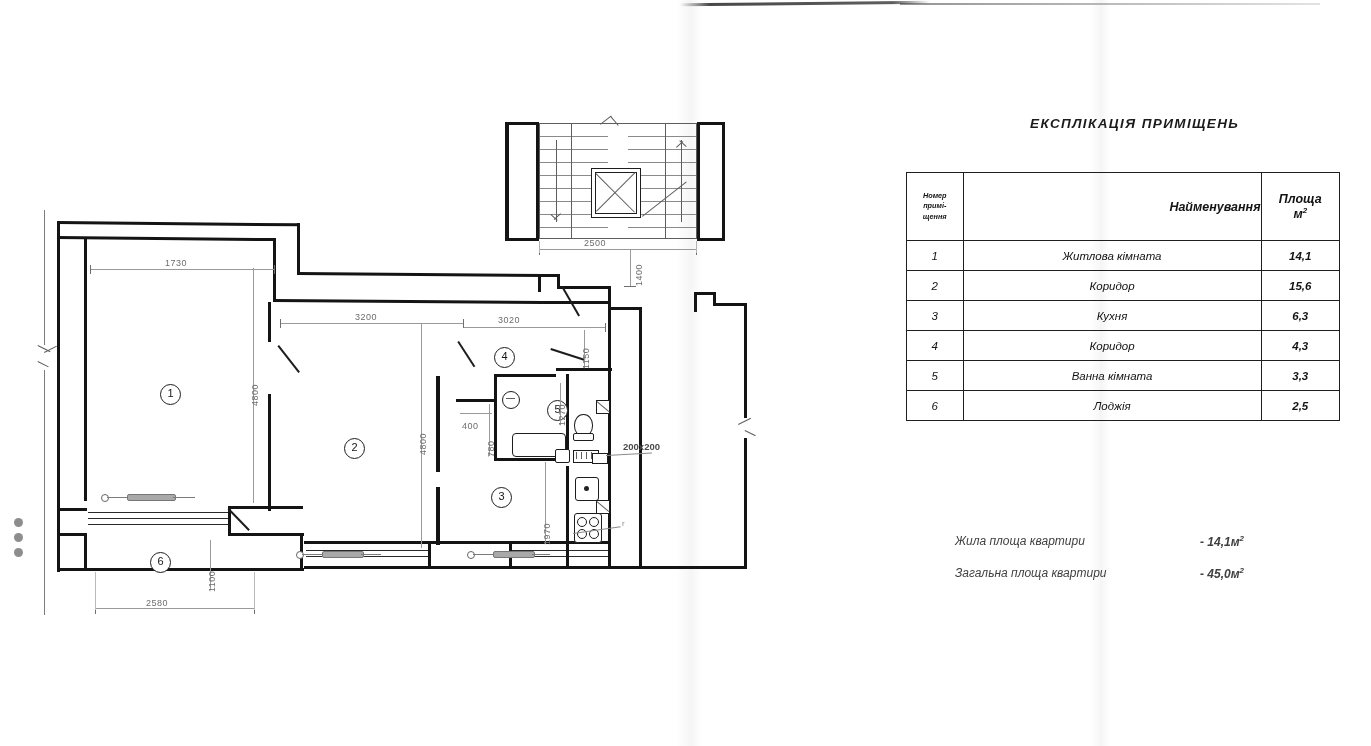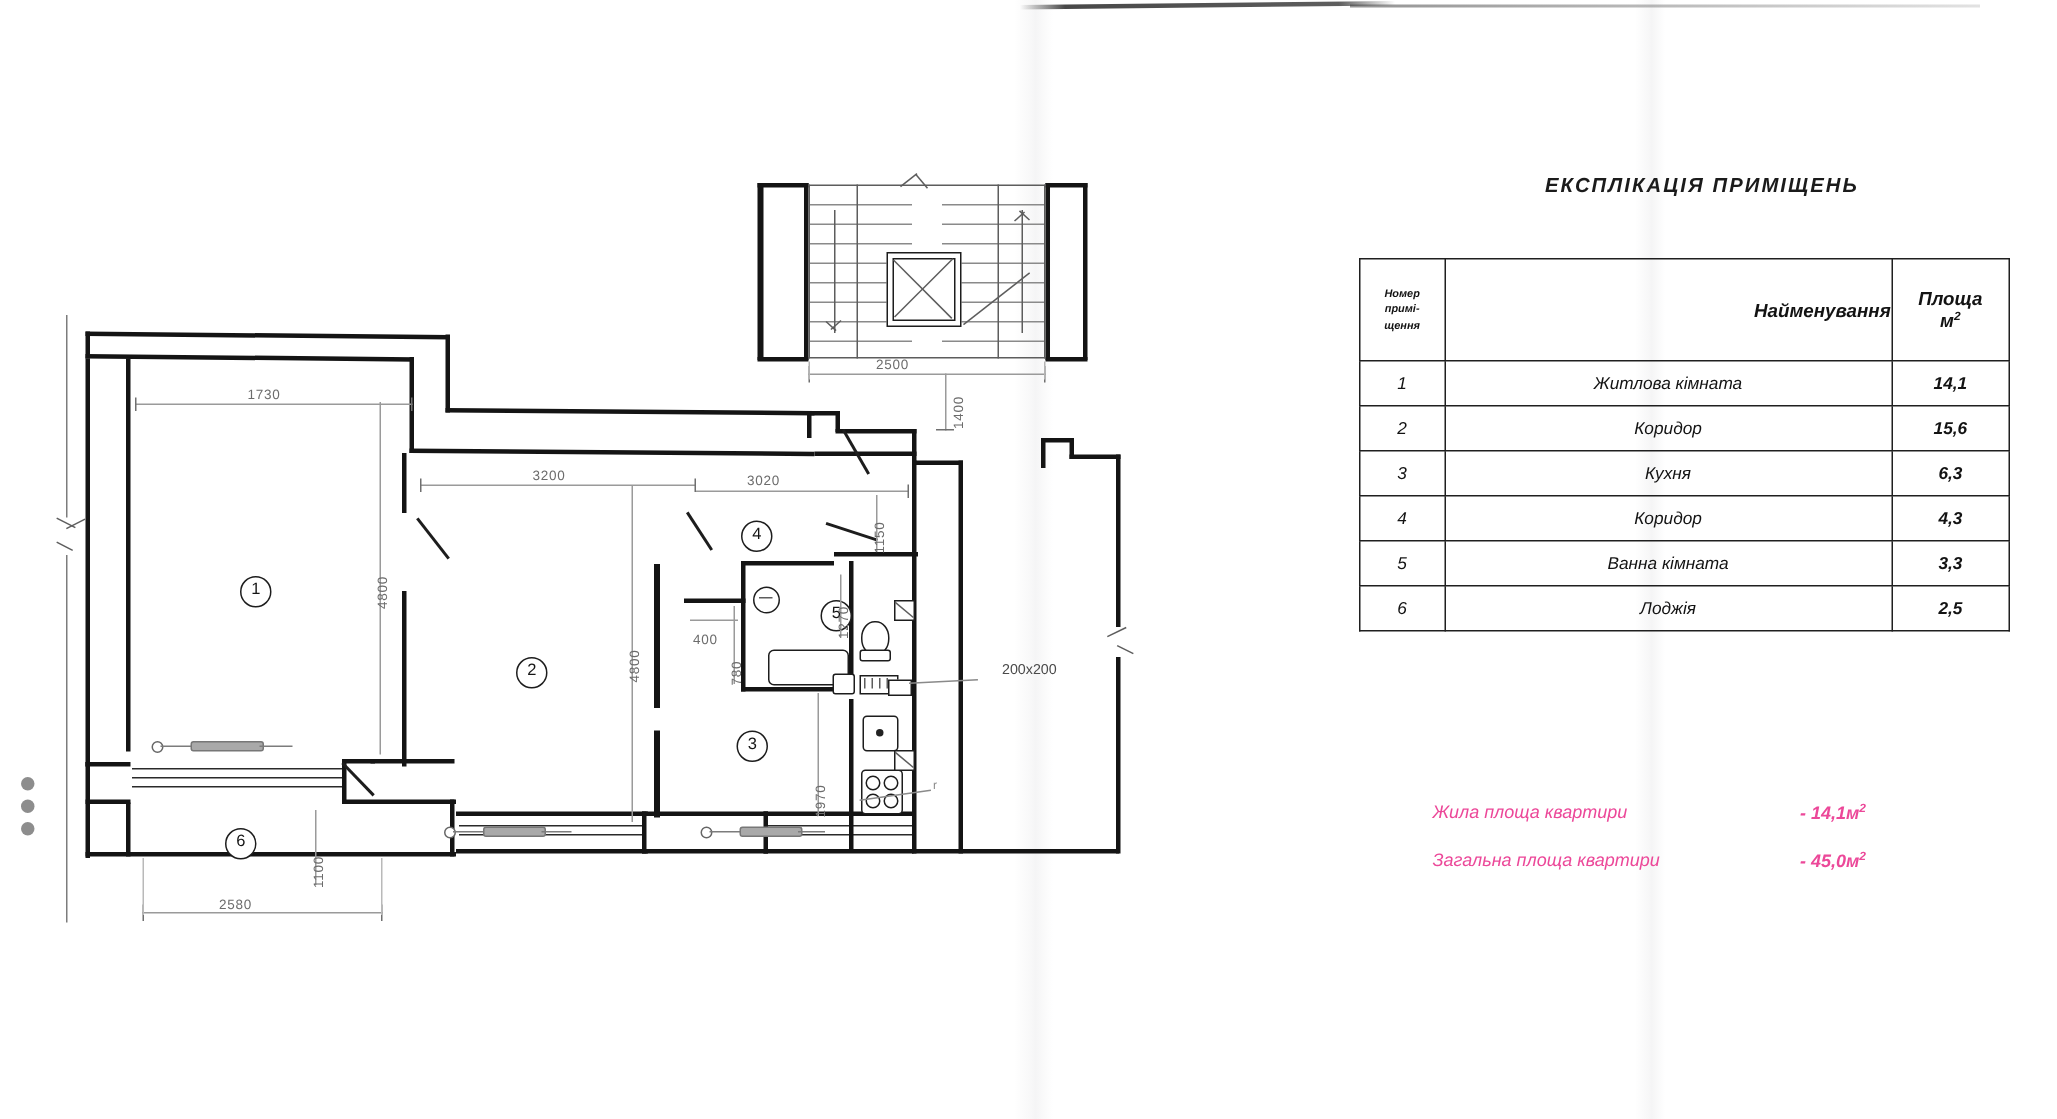--- a/index.html
+++ b/index.html
@@ -86,21 +86,21 @@
   td.c-num{width:56px;text-align:center;}
   td.c-name{width:300px;text-align:center;padding-left:16px;}
   td.c-area{width:78px;text-align:center;font-weight:bold;}
   tr.hdr td{height:67px;text-align:center;font-weight:bold;}
   .hdr-num{font-size:7.3px;line-height:1.45;font-weight:bold;font-style:italic;}
   .hdr-name{font-size:12.5px;font-style:italic;font-weight:bold;}
   .hdr-area{font-size:12.5px;font-style:italic;font-weight:bold;line-height:1.15;}
   .sup{font-size:8px;vertical-align:super;}
 
   .summary{position:absolute;left:955px;top:534px;width:330px;}
-  .sum-row{position:relative;height:32px;font-size:12px;font-style:italic;color:#ec4899;}
+  .sum-row{position:relative;height:32px;font-size:12px;font-style:italic;color:#404040;}
   .sum-label{position:absolute;left:0;top:0;white-space:nowrap;}
   .sum-val{position:absolute;left:245px;top:0;white-space:nowrap;font-weight:bold;}
 </style>
 </head>
 <body>
 
 <div id="root">
 
   <div class="scan-top-line"></div>
   <div class="scan-top-line2"></div>
@@ -314,21 +314,21 @@
       <div class="fx fx-round" style="left:589px;top:529px;width:8px;height:8px;"></div>
     </div>
 
     <div>
       <div class="fx" style="left:596px;top:400px;width:12px;height:12px;"></div>
       <div class="thin" style="left:597px;top:401px;width:16px;height:1px;transform-origin:0 0;transform:rotate(40deg);"></div>
       <div class="fx" style="left:596px;top:500px;width:12px;height:12px;"></div>
       <div class="thin" style="left:597px;top:501px;width:16px;height:1px;transform-origin:0 0;transform:rotate(40deg);"></div>
       <div class="fx" style="left:592px;top:453px;width:14px;height:9px;"></div>
       <div class="leaderL" style="left:606px;top:455px;width:46px;transform:rotate(-3deg);"></div>
-      <div class="note" style="left:668px;top:441px;">200x200</div>
+      <div class="note" style="left:623px;top:441px;font-weight:bold;">200x200</div>
       <div class="leaderL" style="left:573px;top:533px;width:48px;transform:rotate(-8deg);"></div>
       <div class="note" style="left:622px;top:519px;font-size:8px;color:#8a8a8a;">r</div>
     </div>
 
     <div class="roomnum" style="left:160px;top:384px;">1</div>
     <div class="roomnum" style="left:344px;top:438px;">2</div>
     <div class="roomnum" style="left:491px;top:487px;">3</div>
     <div class="roomnum" style="left:494px;top:347px;">4</div>
     <div class="roomnum" style="left:547px;top:400px;">5</div>
     <div class="roomnum" style="left:150px;top:552px;">6</div>

